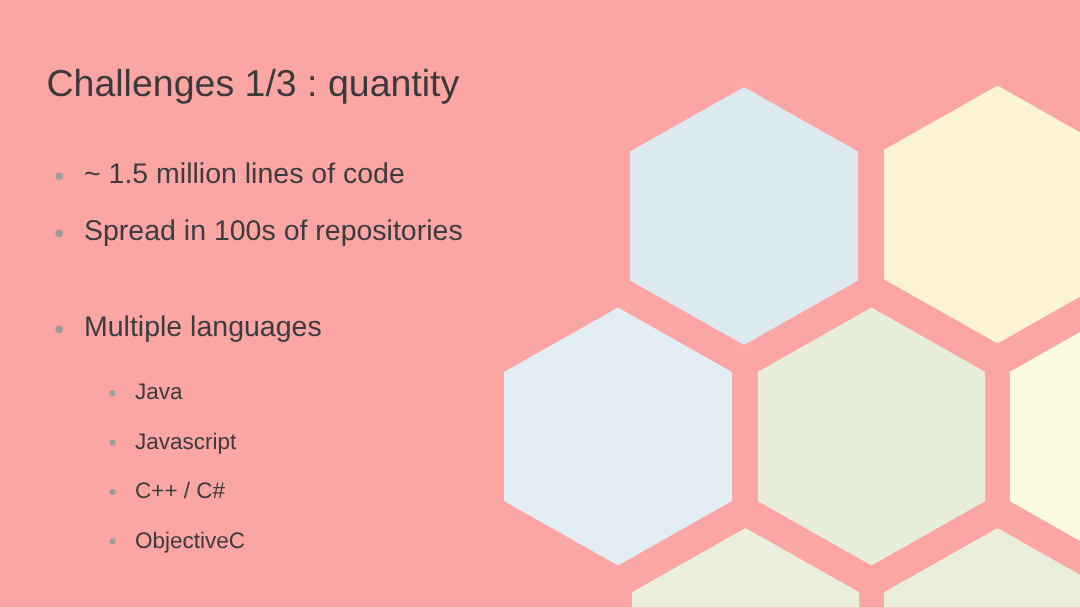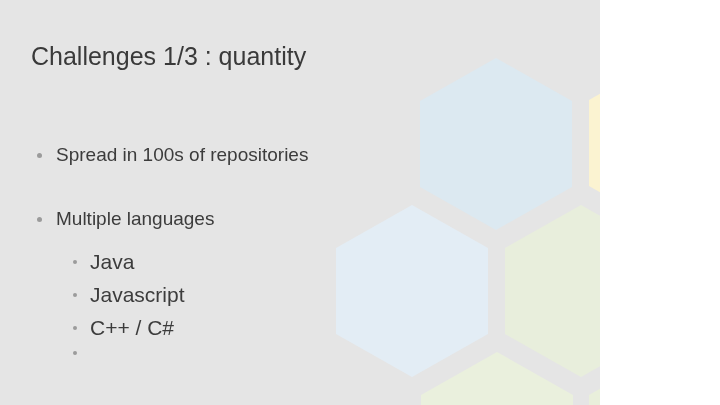--- a/index.html
+++ b/index.html
@@ -7,23 +7,23 @@
     padding: 0;
   }
   body {
     width: 720px;
     height: 405px;
     overflow: hidden;
     font-family: "Liberation Sans", "DejaVu Sans", sans-serif;
   }
   .slide {
     position: relative;
-    width: 600px;
+    width: 720px;
     height: 405px;
-    background: #e5e5e5;
+    background: #fca5a5;
     overflow: hidden;
   }
   
   .hex-layer {
     position: absolute;
     inset: 0;
     z-index: 0;
     overflow: hidden;
   }
   .hex {
@@ -69,21 +69,21 @@
   }
   .sub-bullet {
     position: absolute;
     left: 73px;
     display: flex;
     align-items: center;
     gap: 13px;
     white-space: nowrap;
   }
   .sub-bullet .bullet-text {
-    font-size: 21px;
+    font-size: 15px;
     line-height: 19px;
     color: #3c3c3c;
   }
   .sub-bullet .dot {
     width: 4px;
     height: 4px;
   }
 </style>
 </head>
 <body>
@@ -97,20 +97,24 @@
       <div class="hex" style="left: 505px; top: 205px; background: rgb(232, 238, 220);"></div>
       <div class="hex" style="left: 673px; top: 205px; background: rgb(252, 251, 226);"></div>
       <div class="hex" style="left: 421px; top: 352px; background: rgb(234, 240, 221);"></div>
       <div class="hex" style="left: 589px; top: 352px; background: rgb(233, 239, 219);"></div>
     </div>
 
   <div class="text-layer">
 
     <div class="slide-title">Challenges 1/3 : quantity</div>
 
+    <div class="bullet" style="top:106px">
+      <span class="dot" style="background: rgb(155, 155, 155);"></span>
+      <span class="bullet-text">~ 1.5 million lines of code</span>
+    </div>
 
     <div class="bullet" style="top:144px">
       <span class="dot" style="background: rgb(155, 155, 155);"></span>
       <span class="bullet-text">Spread in 100s of repositories</span>
     </div>
 
     <div class="bullet" style="top:208px">
       <span class="dot" style="background: rgb(155, 155, 155);"></span>
       <span class="bullet-text">Multiple languages</span>
     </div>
@@ -125,16 +129,17 @@
       <span class="bullet-text">C++ / C#</span>
     </div>
 
     <div class="sub-bullet" style="top:285px">
       <span class="dot" style="background: rgb(155, 155, 155);"></span>
       <span class="bullet-text">Javascript</span>
     </div>
 
     <div class="sub-bullet" style="top:351px">
       <span class="dot" style="background: rgb(155, 155, 155);"></span>
+      <span class="bullet-text">ObjectiveC</span>
     </div>
 
   </div>
 </div>
 
 </body></html>

